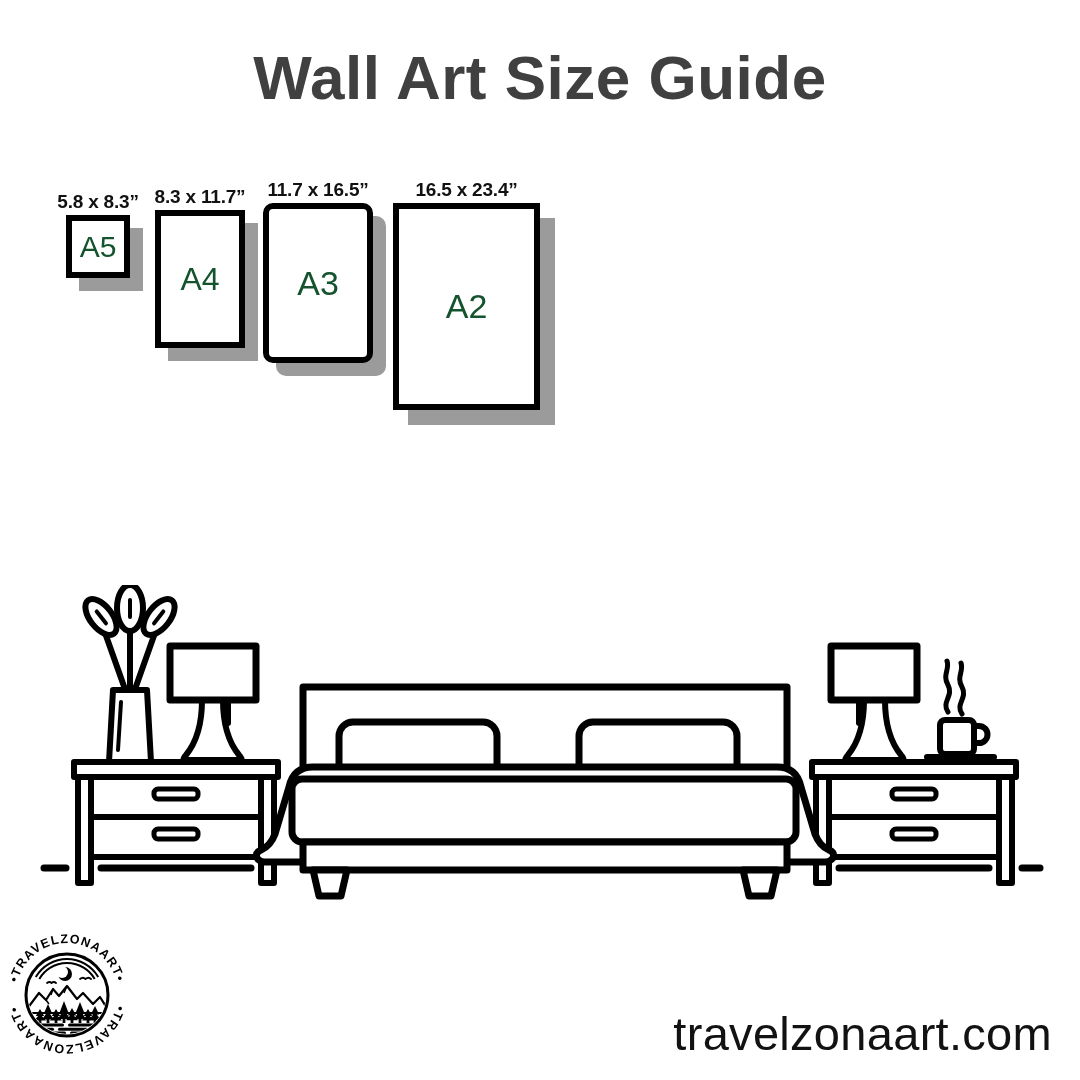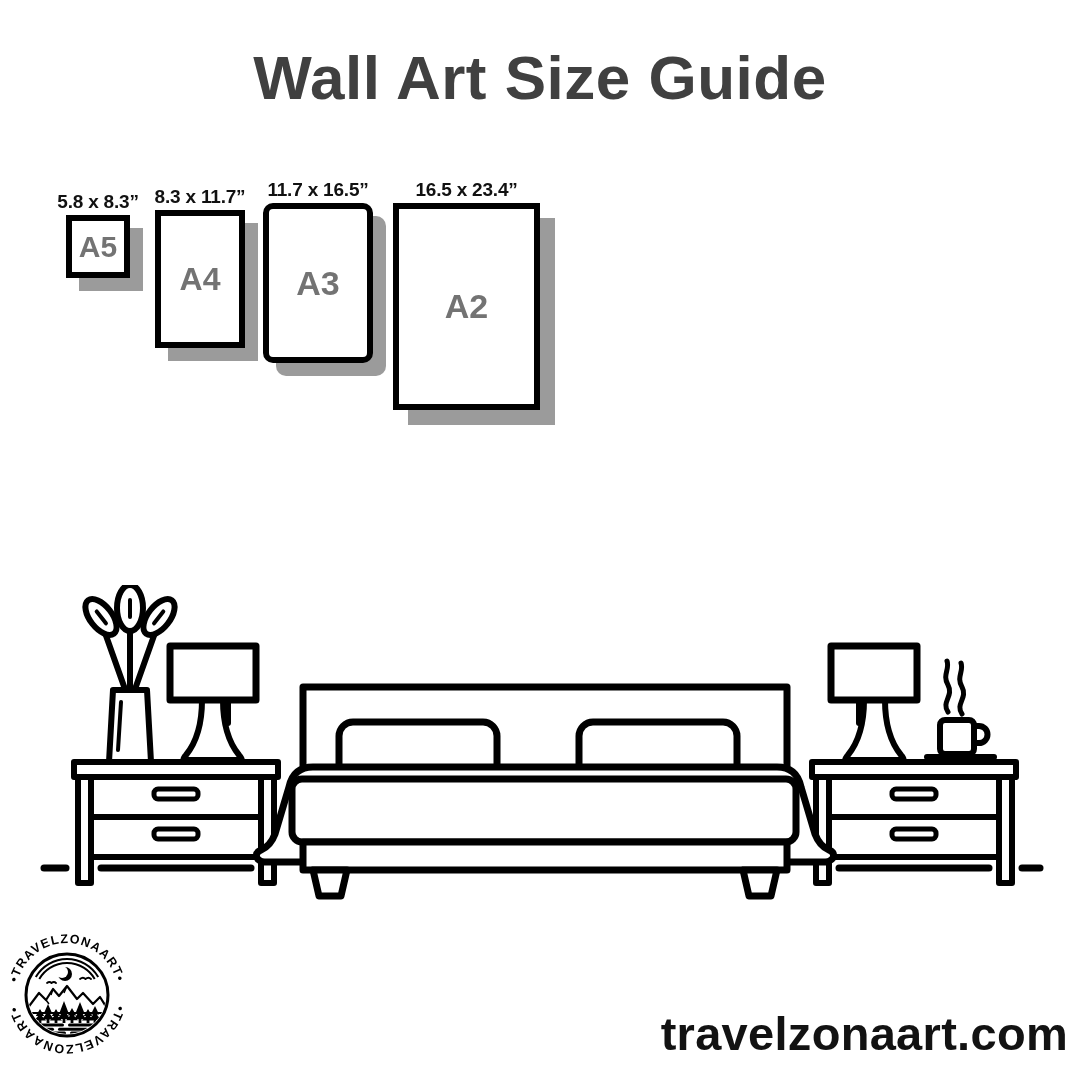--- a/index.html
+++ b/index.html
@@ -14,37 +14,37 @@
     text-align:center;font-size:62px;font-weight:800;letter-spacing:0.5px;
     color:#404040;
   }
   
   .size-chart{position:absolute;left:0;top:0;width:100%;height:600px;}
   .card{
     position:absolute;box-sizing:border-box;border:6px solid #000;background:#fff;
     display:flex;align-items:center;justify-content:center;
     box-shadow:13px 13px 0 0 #9b9b9b;
   }
-  .card .code{font-size:34px;font-weight:bold;color:#737373;}
+  .card .code{font-size:34px;font-weight:normal;color:#14532d;}
   .card .dim{
     position:absolute;top:-30px;left:50%;transform:translateX(-50%);
     white-space:nowrap;font-size:19px;font-weight:bold;letter-spacing:-0.2px;color:#111;
   }
   
   .scene{position:absolute;left:0;top:585px;width:1080px;height:320px;}
   .scene *{stroke:#000;stroke-linecap:round;stroke-linejoin:round;fill:none;}
   .scene .w{fill:#fff;}
   .s4{stroke-width:4px;} .s5{stroke-width:5px;} .s6{stroke-width:6px;} .s7{stroke-width:7px;}
   
   .badge{position:absolute;left:6px;top:933px;width:122px;height:122px;}
   .badge .ring-text{font-family:"Liberation Sans",sans-serif;font-size:12.5px;font-weight:bold;letter-spacing:1.2px;fill:#000;}
   
   .website{
-    position:absolute;right:12px;top:1006px;
-    font-size:47px;font-weight:700;letter-spacing:0.3px;color:#121212;
+    position:absolute;right:28px;top:1006px;
+    font-size:47px;font-weight:400;letter-spacing:0.3px;color:#121212;
   }
 </style>
 </head>
 <body>
 
 <div class="canvas">
 
   <div class="title">Wall Art Size Guide</div>
 
   <div class="size-chart">

